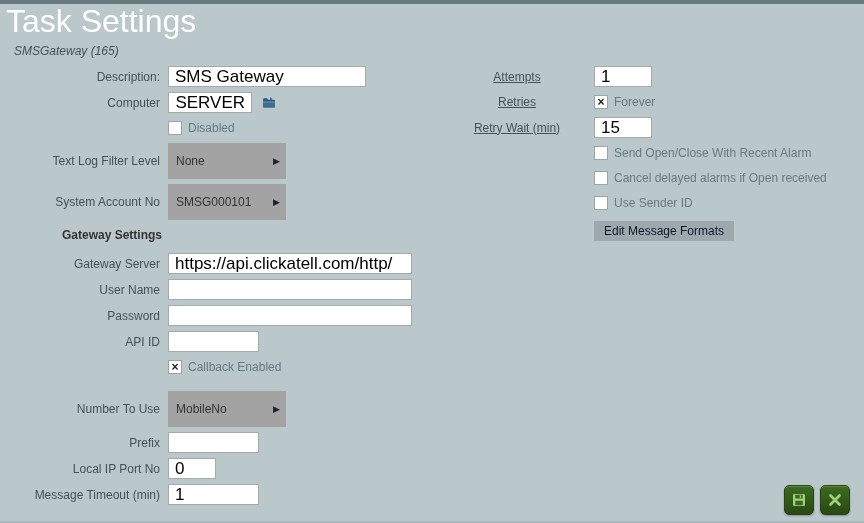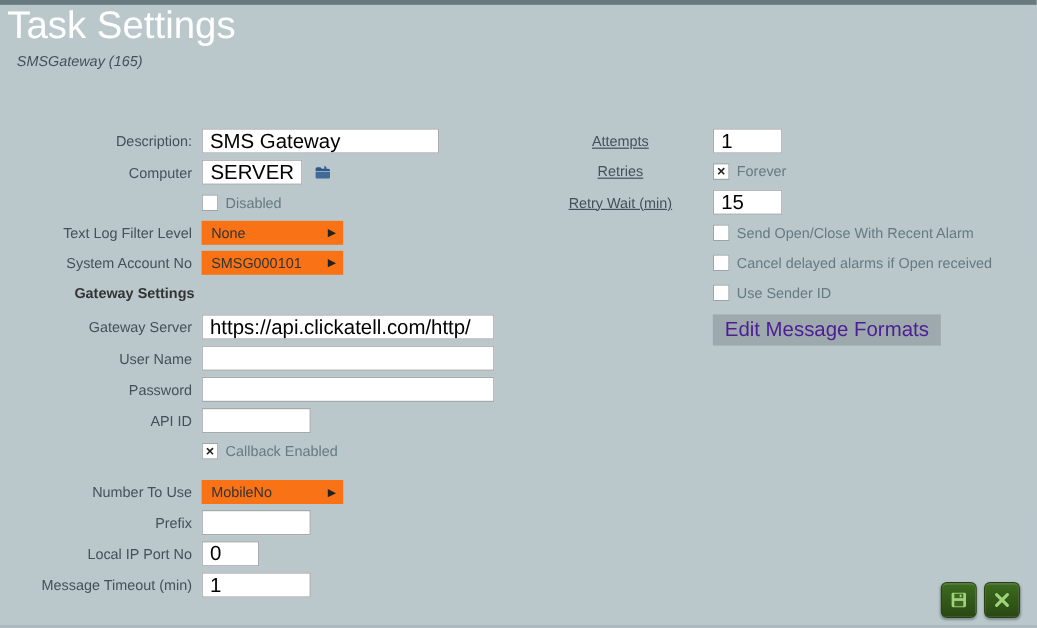--- a/index.html
+++ b/index.html
@@ -25,21 +25,20 @@
   }
   .subtitle {
     font-style: italic;
     color: #445258;
     padding: 0 10px 8px 14px;
     font-size: 12px;
   }
   .form-area {
     display: flex;
     padding: 0 14px;
-    margin-top: 41px;
   }
   .col-left {
     width: 434px;
   }
   .col-right {
     width: 400px;
   }
   .row {
     display: flex;
     align-items: center;
@@ -95,42 +94,42 @@
     color: #333;
   }
   .chkbox.checked::after {
     content: "×";
     font-weight: bold;
     color: #222;
     font-size: 12px;
   }
 
   .dropdown {
-    background: #f97316;
-    color: #333;
-    height: 20px;
+    background: #a3a3a3;
+    color: #333;
+    height: 36px;
     display: inline-flex;
     align-items: center;
     justify-content: space-between;
     padding: 0 6px 0 8px;
     width: 118px;
     font-size: 12px;
     cursor: pointer;
   }
   .dropdown .arrow {
     font-size: 9px;
     color: #222;
   }
 
   .btn {
     background: #9da9ad;
-    color: #4c1d95;
+    color: #0f172a;
     border: none;
     padding: 3px 10px;
-    font-size: 17px;
+    font-size: 12px;
     cursor: pointer;
     font-family: inherit;
   }
 
   .label-r {
     width: 146px;
     text-align: center;
     padding-right: 8px;
     color: #445258;
     text-decoration: underline;

